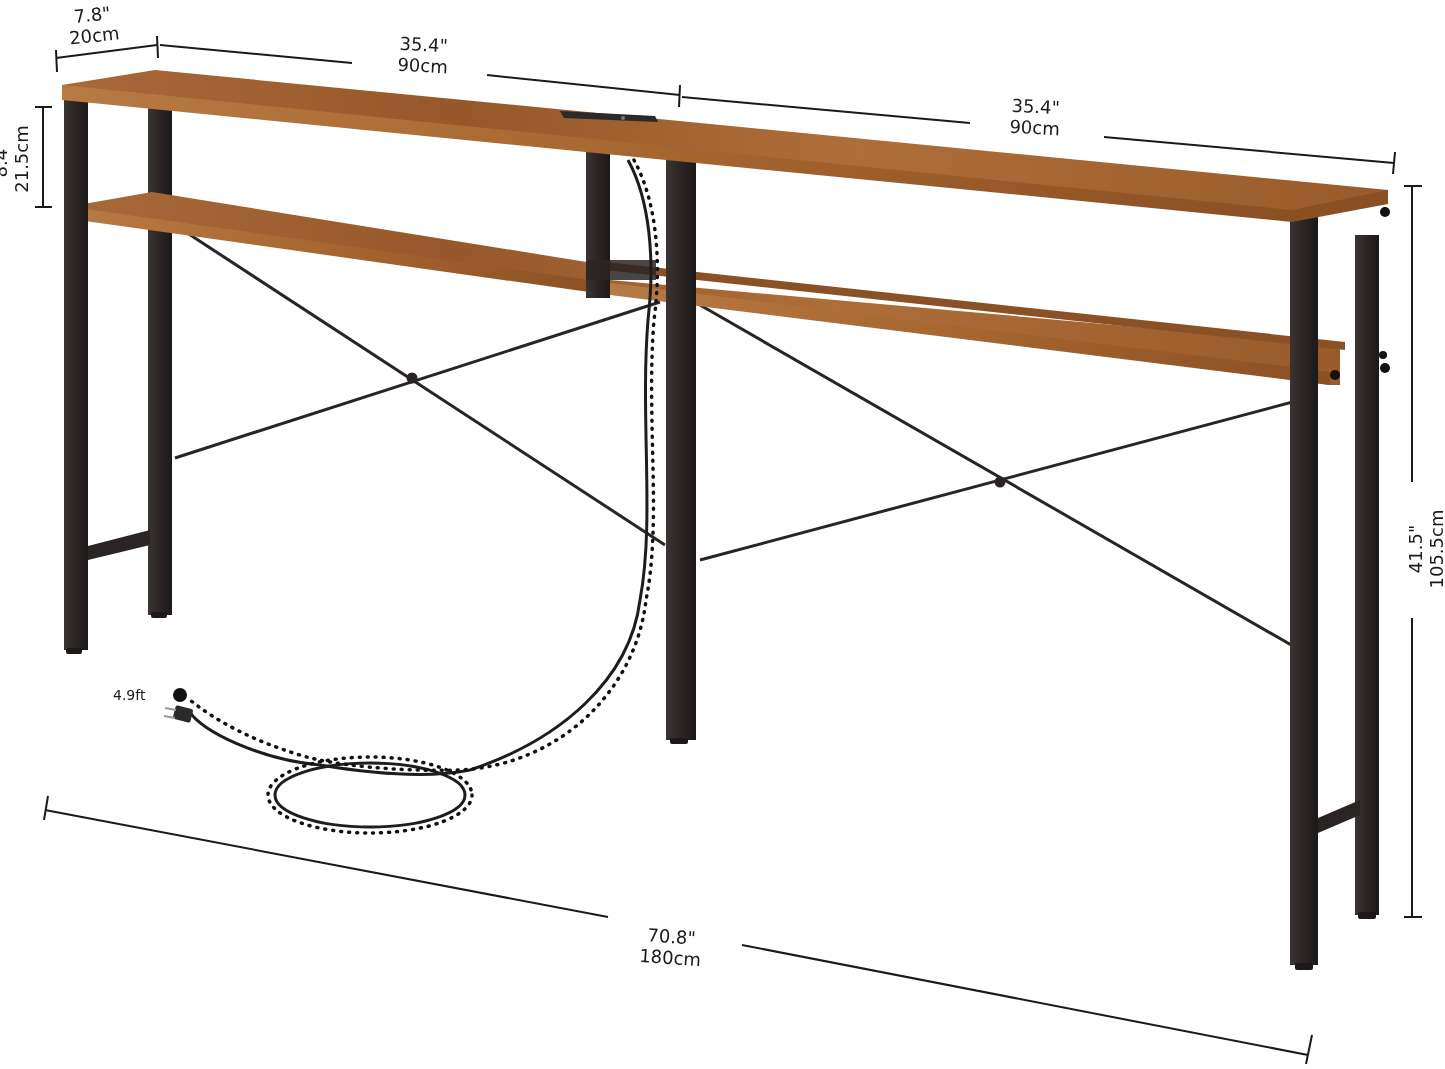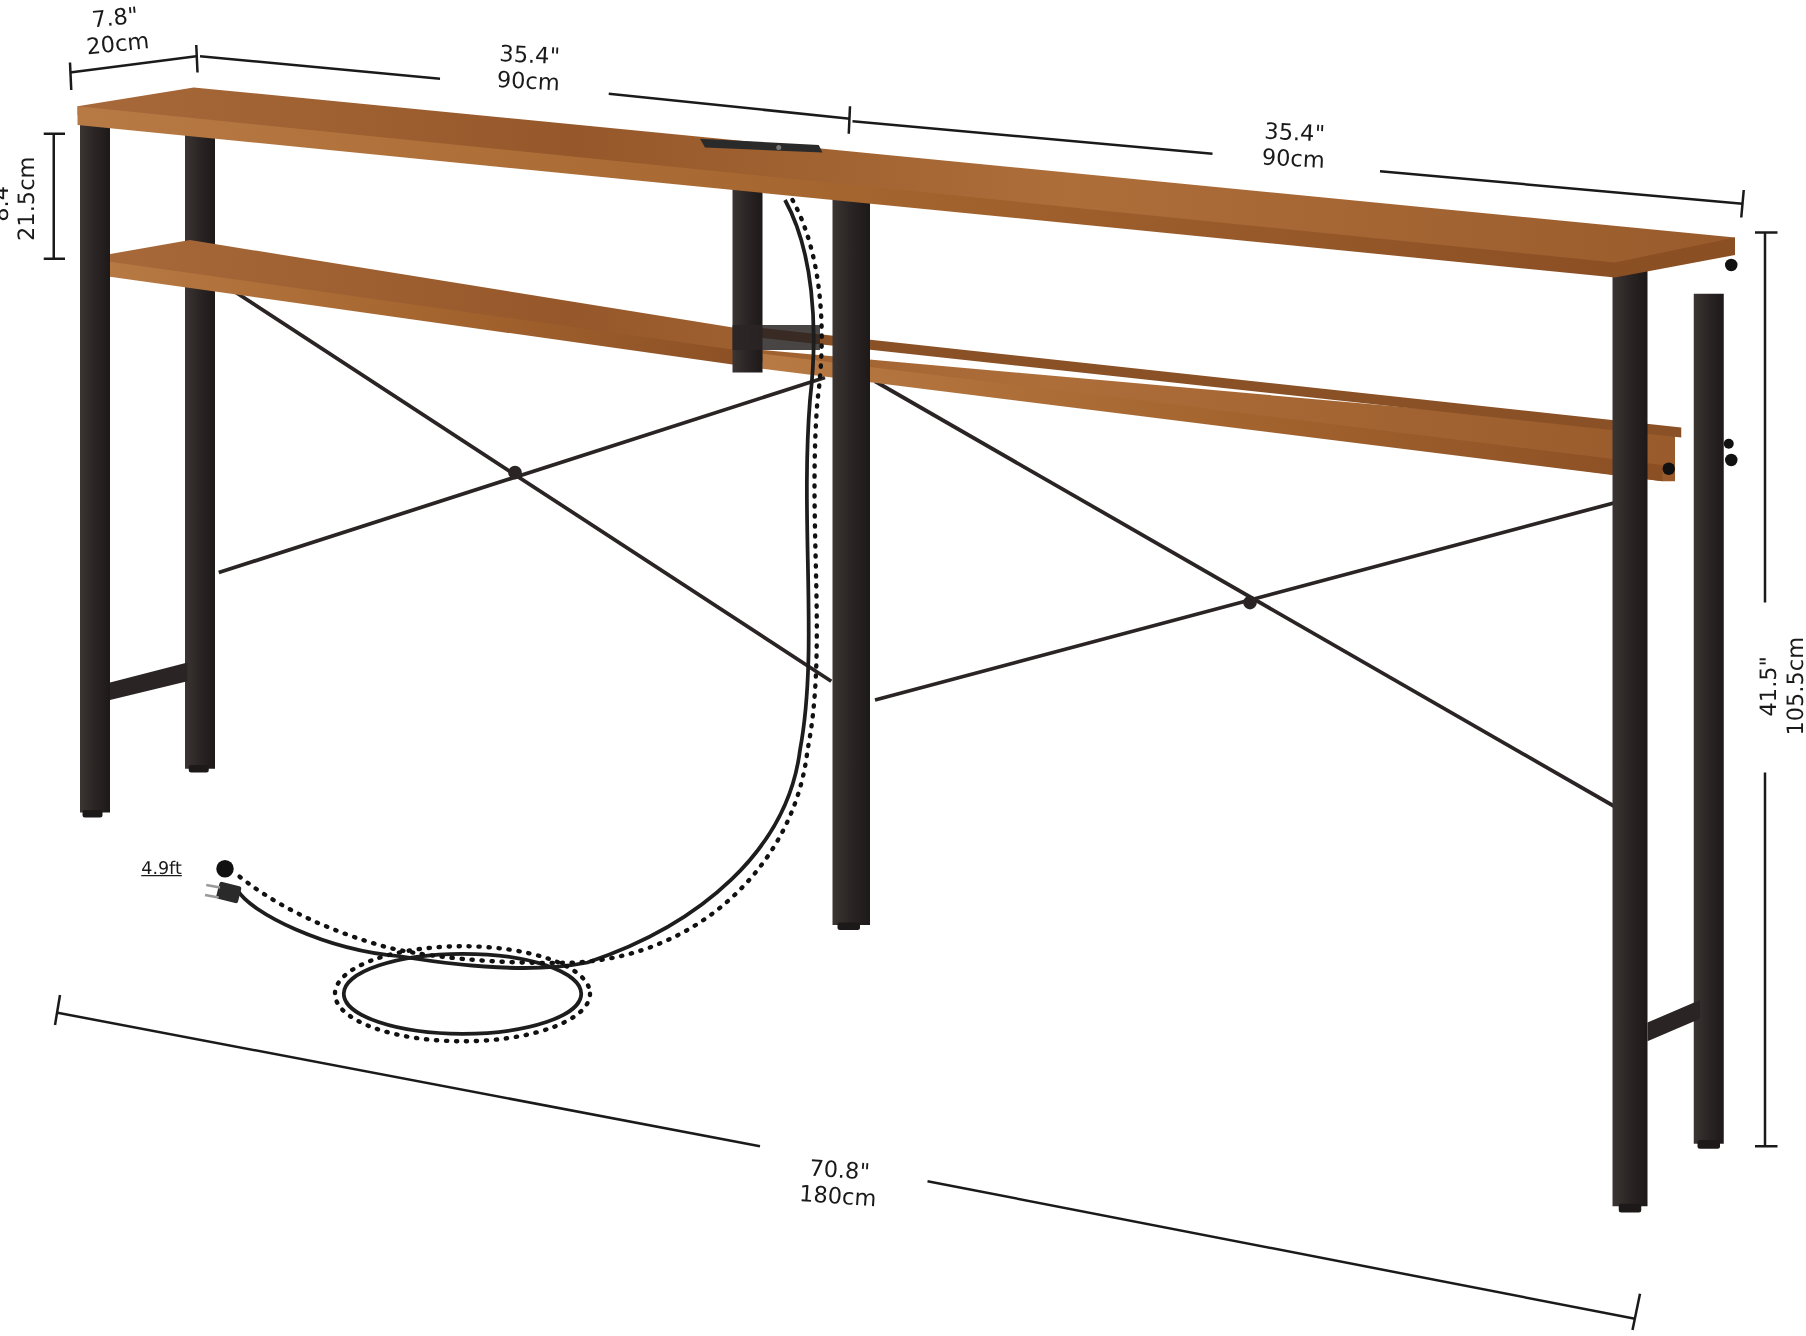--- a/index.html
+++ b/index.html
@@ -164,14 +164,14 @@
   <div class="lbl rot-l" style="left:1386px; top:528px; width:80px;">
     <span>41.5"</span>
     <span>105.5cm</span>
   </div>
 
   <div class="lbl" style="left:640px; top:926px; transform: rotate(4deg);">
     <span>70.8"</span>
     <span>180cm</span>
   </div>
 
-  <div class="lbl cord-lbl" style="left:113px; top:685px;text-decoration:underline;">4.9ft</div>
+  <div class="lbl cord-lbl" style="left:113px; top:685px;">4.9ft</div>
 </div>
 
 </body></html>

